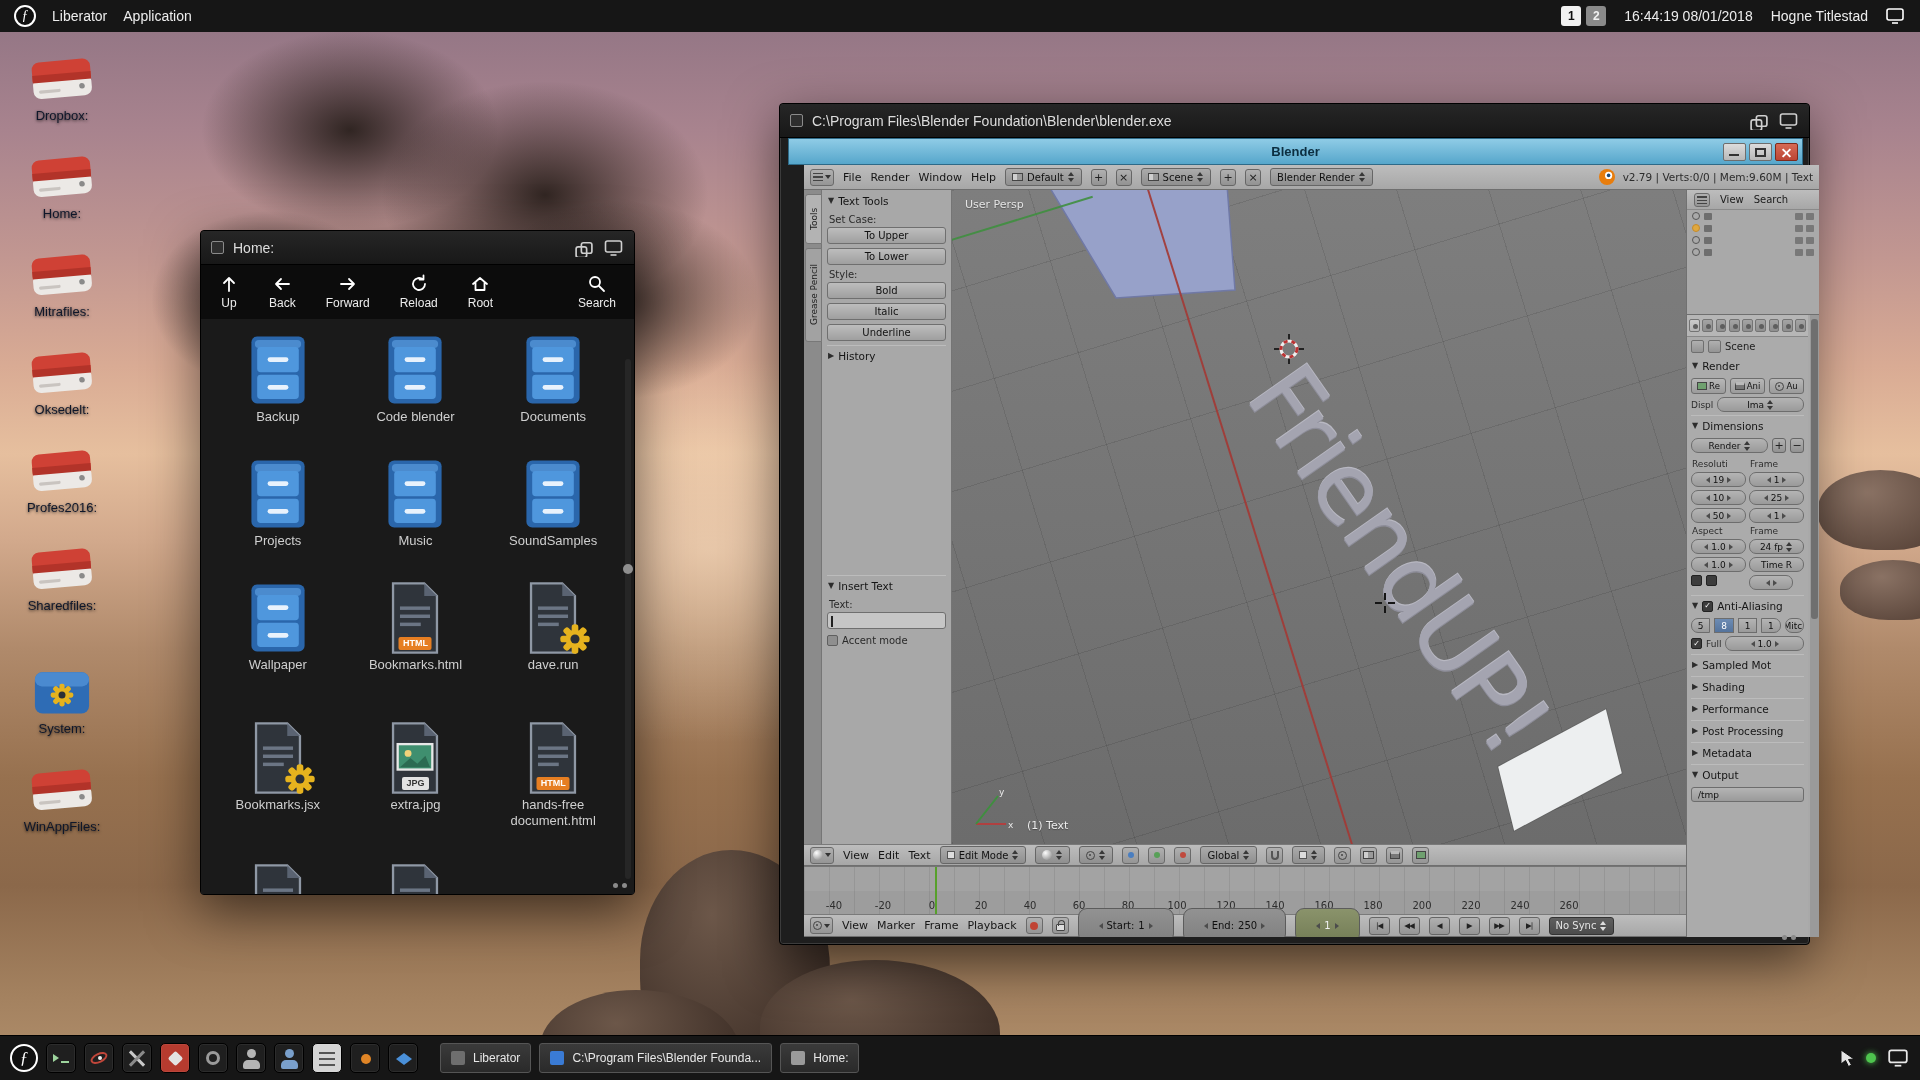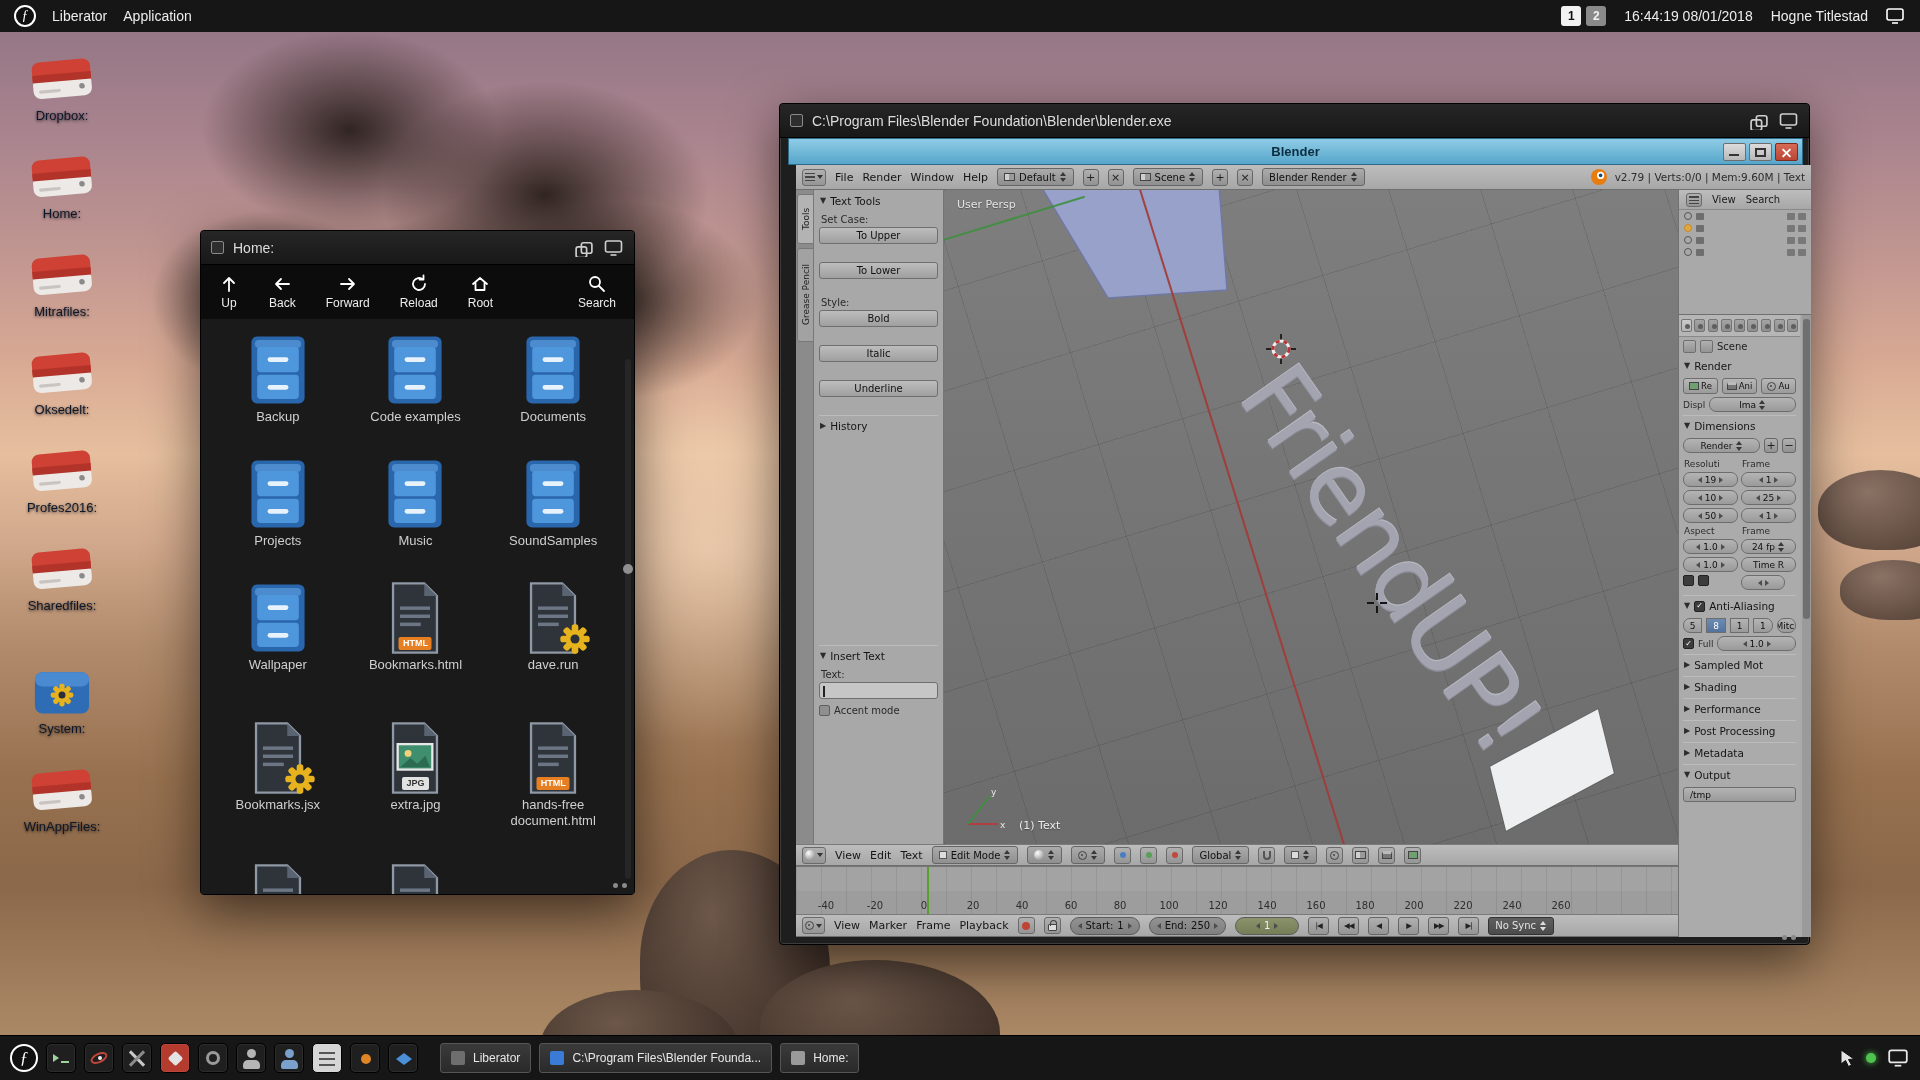--- a/index.html
+++ b/index.html
@@ -78,21 +78,21 @@
 .wbtns{position:absolute;right:4px;top:4px;display:flex;gap:3px}
 .wb{width:23px;height:18px;background:linear-gradient(#dcdcdc,#b8b8b8);border:1px solid #6e6e6e;
   border-radius:2px;position:relative}
 .wb.close{background:linear-gradient(#d66a55,#bc4534);border-color:#7e2a1c}
 .wb-min{position:absolute;left:5px;bottom:4px;width:10px;height:2px;background:#333}
 .wb-max{position:absolute;left:5px;top:4px;width:11px;height:9px;border:2px solid #333}
 .wb-x1,.wb-x2{position:absolute;left:5px;top:8px;width:11px;height:2px;background:#fff}
 .wb-x1{transform:rotate(45deg)}.wb-x2{transform:rotate(-45deg)}
 
 
-#bl-app{position:absolute;left:16px;top:61px;width:1015px;height:772px;background:#fdba74;
+#bl-app{position:absolute;left:24px;top:61px;width:1015px;height:772px;background:#fdba74;
   font-family:"DejaVu Sans",sans-serif;font-size:11px;color:#1a1a1a;overflow:hidden}
 .bl-bar{display:flex;align-items:center;gap:9px;padding:0 6px;
   background:linear-gradient(#bdbdbd,#a7a7a7);border-top:1px solid #7a7a7a;border-bottom:1px solid #6f6f6f}
 #bl-info{position:absolute;left:0;top:0;width:1015px;height:25px;border-top:none}
 .bl-menu{font-size:11px;color:#161616}
 .dd{display:inline-flex;align-items:center;gap:4px;height:18px;
   background:linear-gradient(#ababab,#8f8f8f);border:1px solid #666;border-radius:3px;
   padding:0 6px;font-size:10px;color:#111;white-space:nowrap}
 .dd.dark{background:linear-gradient(#5f5f5f,#4b4b4b);border-color:#333;color:#e3e3e3}
 .hicon{display:inline-flex;align-items:center;justify-content:center;gap:2px;height:17px;
@@ -137,21 +137,21 @@
 #shelf{position:absolute;left:18px;top:25px;width:130px;height:654px;background:#a8a8a8;
   border-right:1px solid #757575;padding:1px 5px;overflow:hidden}
 .ph{display:flex;align-items:center;gap:4px;font-size:10.5px;color:#151515;
   padding:4px 1px 3px;border-top:1px solid #bcbcbc;margin-top:2px}
 .ph.first{border-top:none;margin-top:0}
 .caret{font-size:8px;color:#2c2c2c;line-height:1}
 .shelf-label{font-size:10px;color:#2a2a2a;margin:4px 2px 2px}
 .shelf-label.inline{margin:0}
 .bl-btn{display:block;width:100%;height:17px;background:linear-gradient(#bdbdbd,#9f9f9f);
   border:1px solid #6f6f6f;border-radius:3px;font-size:10px;color:#111;text-align:center;
-  line-height:15px;margin-bottom:18px}
+  line-height:15px;margin-bottom:4px}
 .text-input{height:17px;background:#c6c6c6;border:1px solid #6f6f6f;border-radius:3px;
   position:relative;margin:1px 0 6px}
 .caret-bar{position:absolute;left:3px;top:3px;width:1.5px;height:11px;background:#222}
 .chk{width:11px;height:11px;background:#3c3c3c;border:1px solid #222;border-radius:2px;
   display:inline-flex;align-items:center;justify-content:center;color:#fff;font-size:8px;line-height:1;flex:0 0 auto}
 .prow{display:flex;align-items:center;gap:4px;margin:3px 0}
 
 
 #vp{position:absolute;left:148px;top:25px;width:734px;height:654px;overflow:hidden;
   background:linear-gradient(180deg,#7e7e7e,#6c6c6c)}
@@ -170,23 +170,23 @@
   transform:rotate(-28deg) skewX(-14deg);box-shadow:0 0 0 1px rgba(0,0,0,.10)}
 #vp-header{position:absolute;left:0;top:679px;width:882px;height:22px}
 #ruler{position:absolute;left:0;top:701px;width:882px;height:48px;background:#9d9d9d;
   border-top:1px solid #757575;overflow:hidden}
 #ruler .minor{position:absolute;inset:0;
   background:repeating-linear-gradient(90deg,rgba(0,0,0,.08) 0 1px,transparent 1px 25px)}
 #ruler .upper{position:absolute;left:0;top:0;right:0;height:24px;background:rgba(255,255,255,.07)}
 .tick{position:absolute;bottom:3px;transform:translateX(-50%);font-size:10px;color:#2d2d2d}
 #curframe{position:absolute;left:131px;top:0;bottom:0;width:2px;background:#57a02b}
 #tl-header{position:absolute;left:0;top:749px;width:882px;height:23px}
-.field{height:18px;background:linear-gradient(#929292,#7f7f7f);border:1px solid #5c5c5c;
+.field{height:35px;background:linear-gradient(#929292,#7f7f7f);border:1px solid #5c5c5c;
   border-radius:9px;display:inline-flex;align-items:center;justify-content:center;
-  padding:0 7px;font-size:10px;color:#101010;gap:4px;white-space:nowrap}
+  padding:0 20px;font-size:10px;color:#101010;gap:4px;white-space:nowrap}
 .field.frame{background:linear-gradient(#8a936b,#747d56);color:#f2f2f2;min-width:64px}
 .pbtn{width:21px;height:18px;background:linear-gradient(#b0b0b0,#949494);border:1px solid #666;
   border-radius:3px;display:inline-flex;align-items:center;justify-content:center;
   font-size:7.5px;color:#222;letter-spacing:-1px}
 .recdot{width:8px;height:8px;border-radius:50%;background:#c04434}
 .mini-lock{width:9px;height:7px;background:#ddd;border:1px solid #444;border-radius:1px;position:relative;margin-top:3px}
 .mini-lock::before{content:"";position:absolute;left:1px;top:-5px;width:5px;height:5px;
   border:1.5px solid #444;border-bottom:none;border-radius:4px 4px 0 0}
 
 
@@ -461,21 +461,21 @@
       <div class="fitem">
         <div class="iconwrap"><svg width="74" height="74" viewBox="0 0 64 64">
               <use href="#i-folder"></use>
             </svg></div>
         <div>Backup</div>
       </div>
       <div class="fitem">
         <div class="iconwrap"><svg width="74" height="74" viewBox="0 0 64 64">
               <use href="#i-folder"></use>
             </svg></div>
-        <div>Code examples</div>
+        <div>Code blender</div>
       </div>
       <div class="fitem">
         <div class="iconwrap"><svg width="74" height="74" viewBox="0 0 64 64">
               <use href="#i-folder"></use>
             </svg></div>
         <div>Documents</div>
       </div>
       <div class="fitem">
         <div class="iconwrap"><svg width="74" height="74" viewBox="0 0 64 64">
               <use href="#i-folder"></use>

